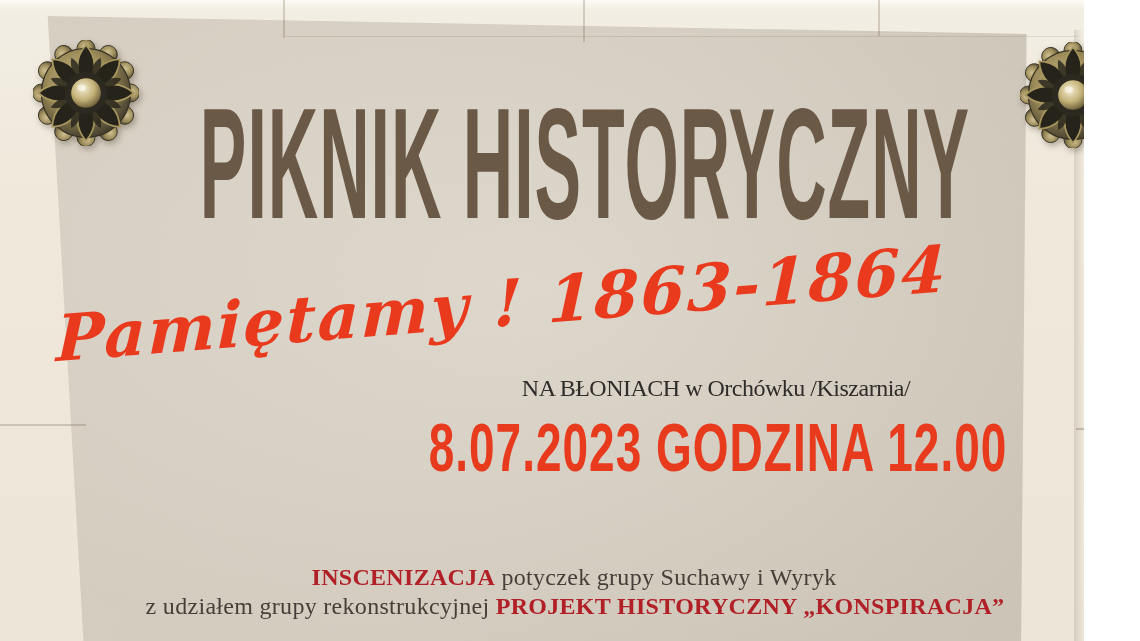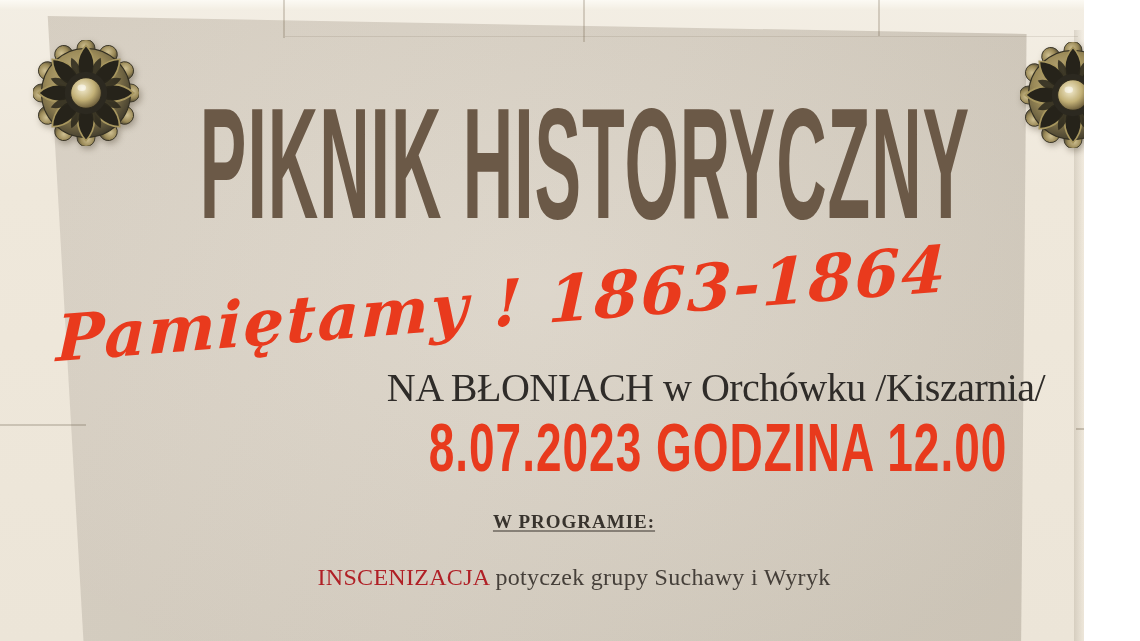--- a/index.html
+++ b/index.html
@@ -38,39 +38,39 @@
     transform:translate(-50%,-50%) scale(0.97,2.18);
   }
   .script-line{
     left:502px;top:304px;
     font-family:"DejaVu Serif",serif;font-style:italic;font-weight:700;
     font-size:64px;letter-spacing:2px;color:#e93a1d;
     transform:translate(-50%,-50%) rotate(-4.5deg) skewX(-6deg);
   }
   .location-line{
     left:716px;top:388px;
-    font-family:"Liberation Serif",serif;font-weight:400;font-size:40px;
+    font-family:"Liberation Serif",serif;font-weight:400;font-size:24px;
     letter-spacing:-0.5px;color:#2f2c29;
   }
   .date-line{
     left:718px;top:447px;
     font-family:"Liberation Sans",sans-serif;font-weight:700;font-size:46px;
     letter-spacing:1px;color:#e83a1d;
     transform:translate(-50%,-50%) scale(1,1.5);
   }
   .program-header{
     left:574px;top:521px;
     font-family:"Liberation Serif",serif;font-weight:700;font-size:19px;
     letter-spacing:1px;color:#38332d;
     text-decoration:underline;text-underline-offset:3px;
   }
   .program-line{font-family:"Liberation Serif",serif;font-size:24px;letter-spacing:0.3px;}
   .program-line-1{left:574px;top:577px;}
   .program-line-2{left:575px;top:606px;}
-  .hl-red{color:#b02026;font-weight:400;}
+  .hl-red{color:#b02026;font-weight:700;}
   .txt-dark{color:#453f39;font-weight:400;}
 
   .rosette{position:absolute;width:106px;height:106px;
     filter:drop-shadow(2px 3px 3px rgba(60,50,30,.35));}
   .rosette.left{left:33px;top:40px;}
   .rosette.right{left:1020px;top:42px;}
 </style>
 </head>
 <body>
 
@@ -204,20 +204,22 @@
   </span>
 
   <div class="abs title">PIKNIK HISTORYCZNY</div>
 
   <div class="abs script-line">Pamiętamy ! 1863-1864</div>
 
   <div class="abs center location-line">NA BŁONIACH w Orchówku /Kiszarnia/</div>
 
   <div class="abs date-line">8.07.2023 GODZINA 12.00</div>
 
-  <div class="abs center program-header">W PROGRAMIE:</div>
 
   <div class="abs center program-line program-line-1">
     <span class="hl-red">INSCENIZACJA</span><span class="txt-dark"> potyczek grupy Suchawy i Wyryk</span>
   </div>
 
+  <div class="abs center program-line program-line-2">
+    <span class="txt-dark">z udziałem grupy rekonstrukcyjnej </span><span class="hl-red">PROJEKT HISTORYCZNY „KONSPIRACJA”</span>
+  </div>
 
 </div>
 
 </body></html>

